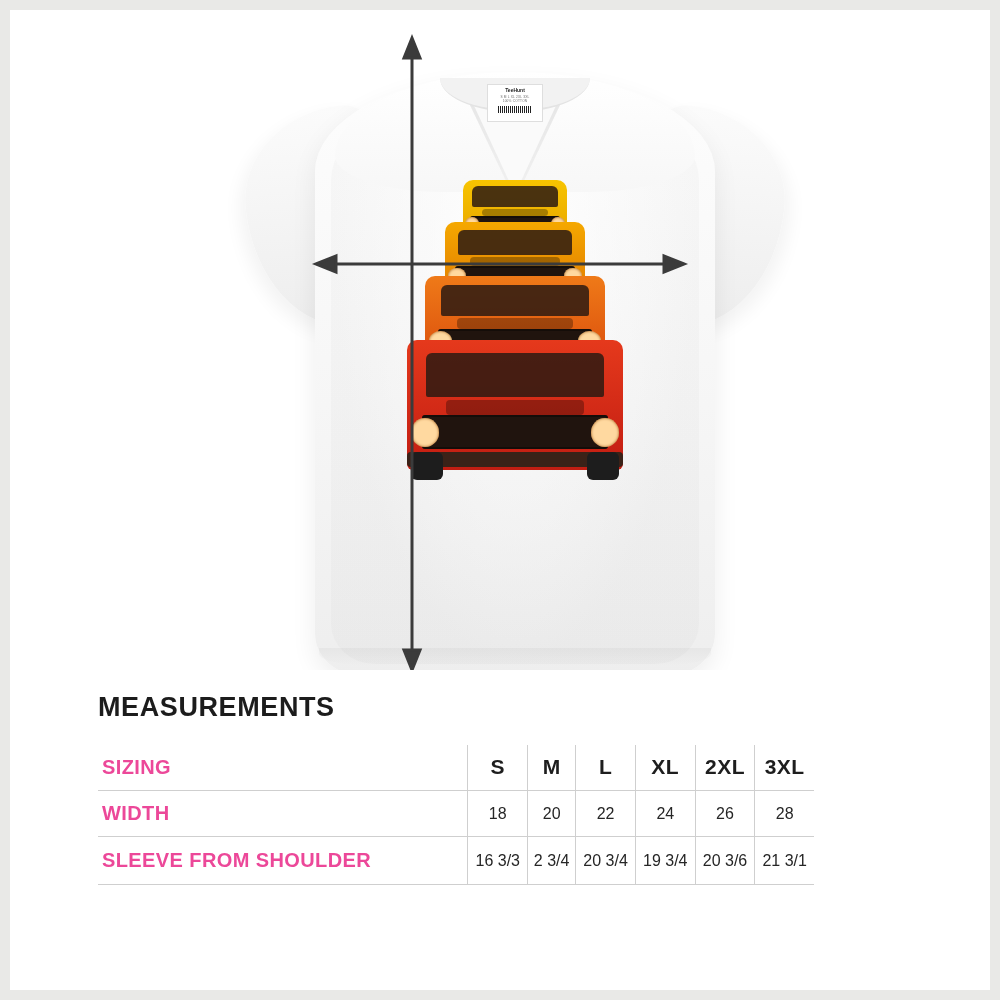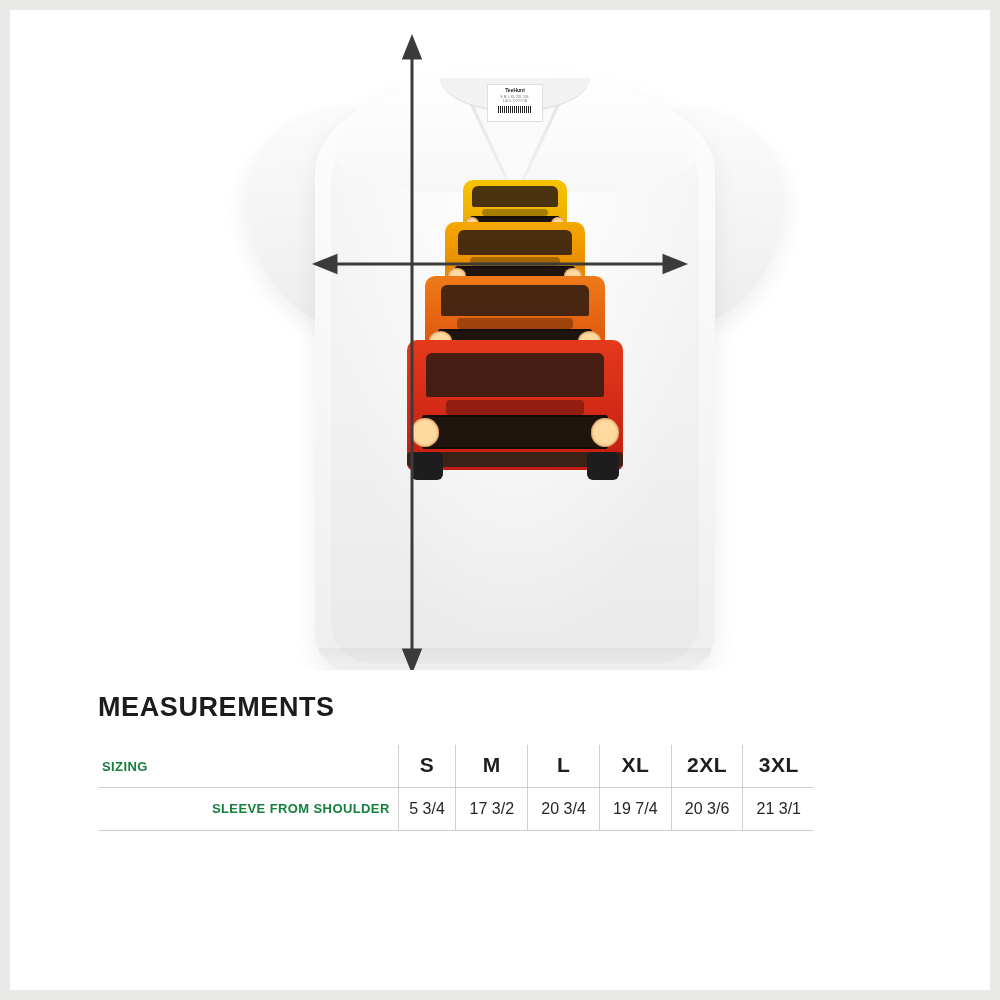--- a/index.html
+++ b/index.html
@@ -146,35 +146,35 @@
     background:#fff;
     padding: 22px 88px 0 88px;
   }
   #measure h1 {
     margin:0 0 22px 0;
     font-size: 27px; letter-spacing: .6px; font-weight: 800; color:#1c1c1c;
   }
   table { border-collapse: collapse; width: 100%; }
   td, th { border: 1px solid #cfcfcf; padding: 0; }
   .hdr-label, .row-label {
-    text-align:left; font-weight:800; font-size:13px; color:#15803d;
+    text-align:left; font-weight:800; font-size:20px; color:#ec4899;
     padding: 11px 8px 11px 4px; letter-spacing:.4px; border-left:none;
   }
   .size-h {
     font-size: 21px; font-weight: 800; color:#1e1e1e; text-align:center;
     padding: 8px 0 10px 0; letter-spacing:.5px;
   }
   .cell {
     text-align:center; font-size: 16px; color:#262626; padding: 12px 0;
     font-weight: 400;
   }
   tr.first td { border-top:none; }
   td.last { border-right:none; }
   td.firstcol { border-left:none; }
-  .sleeve-label { line-height:1.25;text-align:right; }
+  .sleeve-label { line-height:1.25; }
 </style>
 </head>
 <body>
 
 <div id="page">
 
   <div id="frame-top"></div>
   <div id="frame-bottom"></div>
   <div id="frame-left"></div>
   <div id="frame-right"></div>
@@ -260,27 +260,36 @@
           <tr class="first">
         <td class="hdr-label firstcol">SIZING</td>
         <td class="size-h">S</td>
         <td class="size-h">M</td>
         <td class="size-h">L</td>
         <td class="size-h">XL</td>
         <td class="size-h">2XL</td>
         <td class="size-h last">3XL</td>
       </tr>
 
+      <tr>
+        <td class="row-label firstcol">WIDTH</td>
+        <td class="cell">18</td>
+        <td class="cell">20</td>
+        <td class="cell">22</td>
+        <td class="cell">24</td>
+        <td class="cell">26</td>
+        <td class="cell last">28</td>
+      </tr>
 
 
       <tr>
         <td class="row-label firstcol sleeve-label">SLEEVE FROM SHOULDER</td>
-        <td class="cell">5 3/4</td>
-        <td class="cell">17 3/2</td>
+        <td class="cell">16 3/3</td>
+        <td class="cell">2 3/4</td>
         <td class="cell">20 3/4</td>
-        <td class="cell">19 7/4</td>
+        <td class="cell">19 3/4</td>
         <td class="cell">20 3/6</td>
         <td class="cell last">21 3/1</td>
       </tr>
     </tbody>
       </table>
   </div>
 </div>
 
 </body></html>

